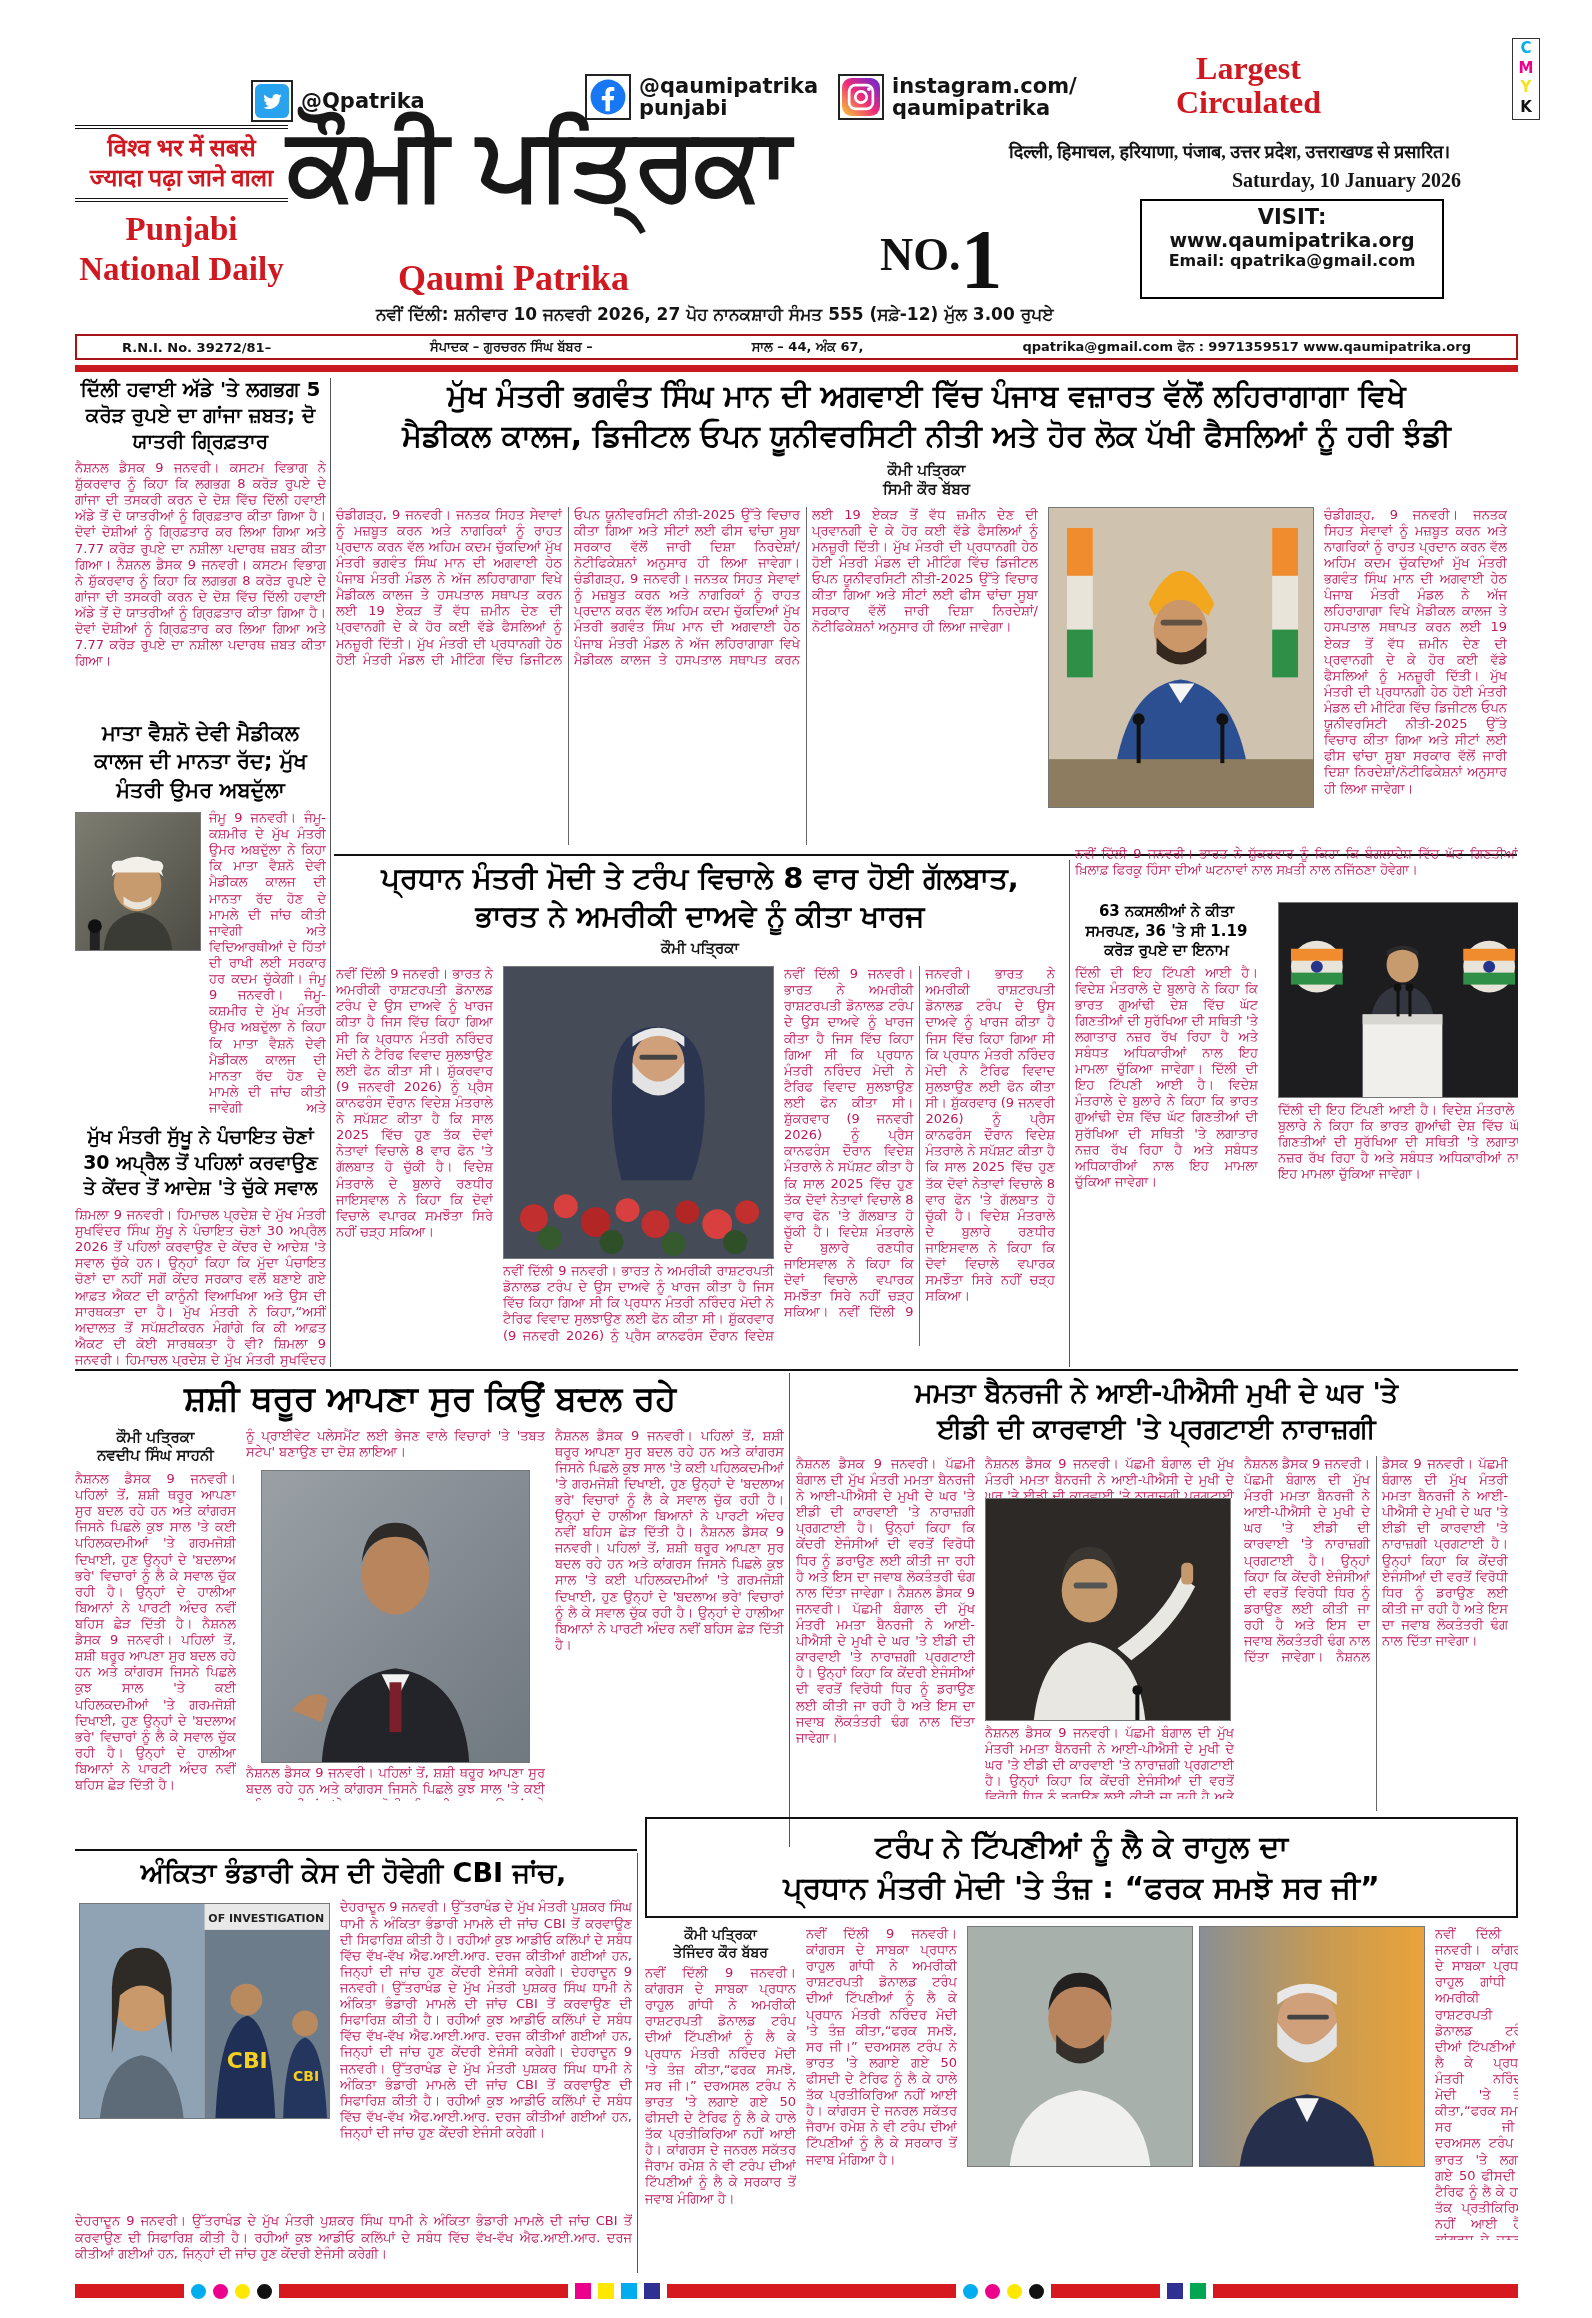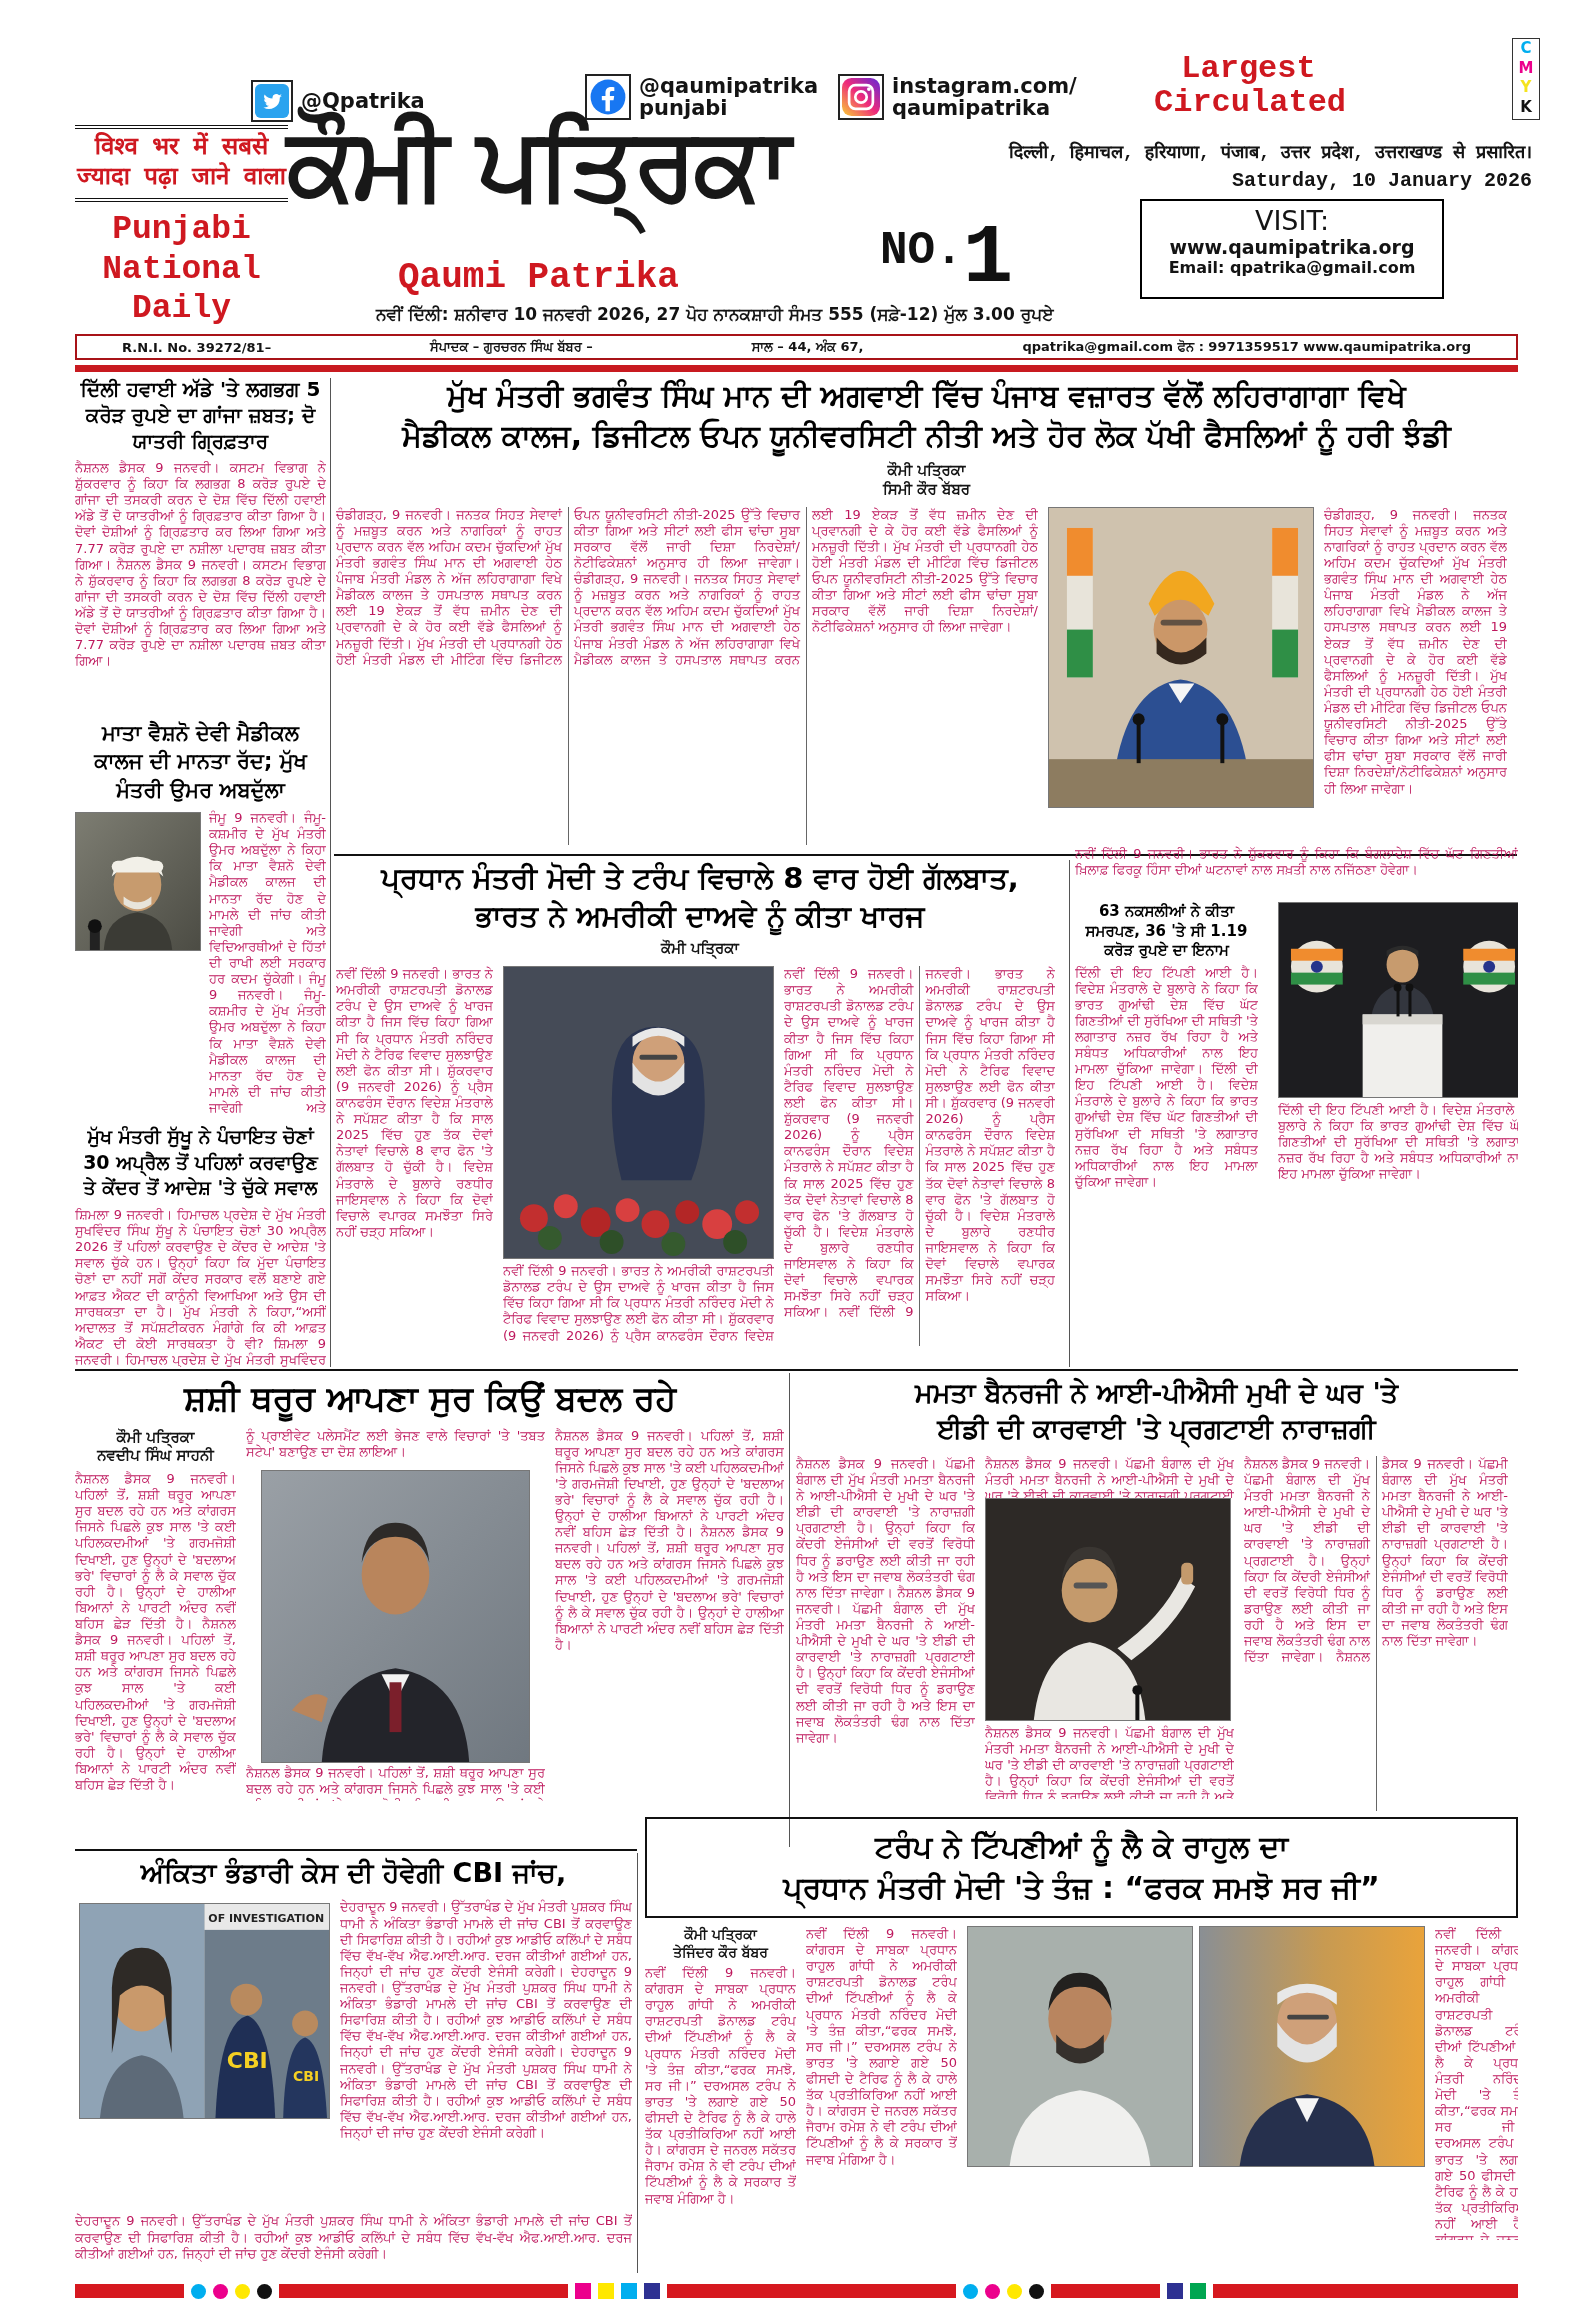--- a/index.html
+++ b/index.html
@@ -1,19 +1,19 @@
 <!DOCTYPE html>
 <html><head>
 <meta charset="utf-8">
 <style>
   html,body{margin:0;padding:0;background:#e8e8e8;}
   .page{position:relative;width:1592px;height:2318px;background:#fff;
         font-family:"DejaVu Sans","Liberation Sans",sans-serif;color:#141414;overflow:hidden;}
   .abs{position:absolute;}
-  .serif{font-family:Liberation Mono, monospace;}
+  .serif{font-family:Liberation Serif, serif;}
   .red{color:#cf1820;}
   .hl{font-weight:bold;color:#000;text-align:center;}
   .body-txt{font-size:13px;line-height:1.24;text-align:justify;overflow:hidden;color:#be185d;}
   .byline{font-weight:bold;font-size:15px;text-align:center;line-height:1.25;}
   .colrule{column-gap:12px;column-rule:1px solid #666;}
   figure{margin:0;border:1px solid #777;overflow:hidden;background:#ccc;}
   figure svg{display:block;width:100%;height:100%;}
   .vdiv{border-left:1px solid #555;width:0;position:absolute;}
   .hdiv{background:#111;height:2px;position:absolute;}
   .icon-frame{border:2px solid #222;background:#fff;padding:2px;display:inline-block;line-height:0;}
@@ -106,21 +106,21 @@
     <span style="font-size:46px;vertical-align:18px;">NO.</span><span style="font-size:84px;">1</span>
   </div>
 
   <div class="abs" style="left:376px;top:304px;width:657px;font-size:17px;font-weight:bold;white-space:nowrap;">ਨਵੀਂ ਦਿੱਲੀ: ਸ਼ਨੀਵਾਰ 10 ਜਨਵਰੀ 2026, 27 ਪੋਹ ਨਾਨਕਸ਼ਾਹੀ ਸੰਮਤ 555 (ਸਫ਼ੇ-12) ਮੁੱਲ 3.00 ਰੁਪਏ</div>
 
   <div class="abs serif" style="left:1009px;top:139px;width:448px;font-weight:bold;font-size:18px;white-space:nowrap;">दिल्ली, हिमाचल, हरियाणा, पंजाब, उत्तर प्रदेश, उत्तराखण्ड से प्रसारित।</div>
 
   <div class="abs serif" style="left:1232px;top:169px;font-weight:bold;font-size:20px;">Saturday, 10 January 2026</div>
 
   <div class="abs" style="left:1140px;top:199px;width:300px;height:92px;border:2px solid #000;text-align:center;padding-top:4px;">
-    <div style="font-weight:normal;font-size:27px;">VISIT:</div>
+    <div style="font-weight:bold;font-size:21px;">VISIT:</div>
     <div style="font-weight:bold;font-size:19px;">www.qaumipatrika.org</div>
     <div style="font-weight:bold;font-size:16px;">Email: qpatrika@gmail.com</div>
   </div>
 
   <div class="abs" style="left:75px;top:334px;width:1443px;height:26px;border:2px solid #a81318;display:flex;align-items:center;justify-content:space-between;padding:0 45px;box-sizing:border-box;font-size:13px;font-weight:bold;">
     <span>R.N.I. No. 39272/81–</span>
     <span>ਸੰਪਾਦਕ – ਗੁਰਚਰਨ ਸਿੰਘ ਬੱਬਰ –</span>
     <span>ਸਾਲ – 44, ਅੰਕ 67,</span>
     <span>qpatrika@gmail.com ਫੋਨ : 9971359517   www.qaumipatrika.org</span>
   </div>

